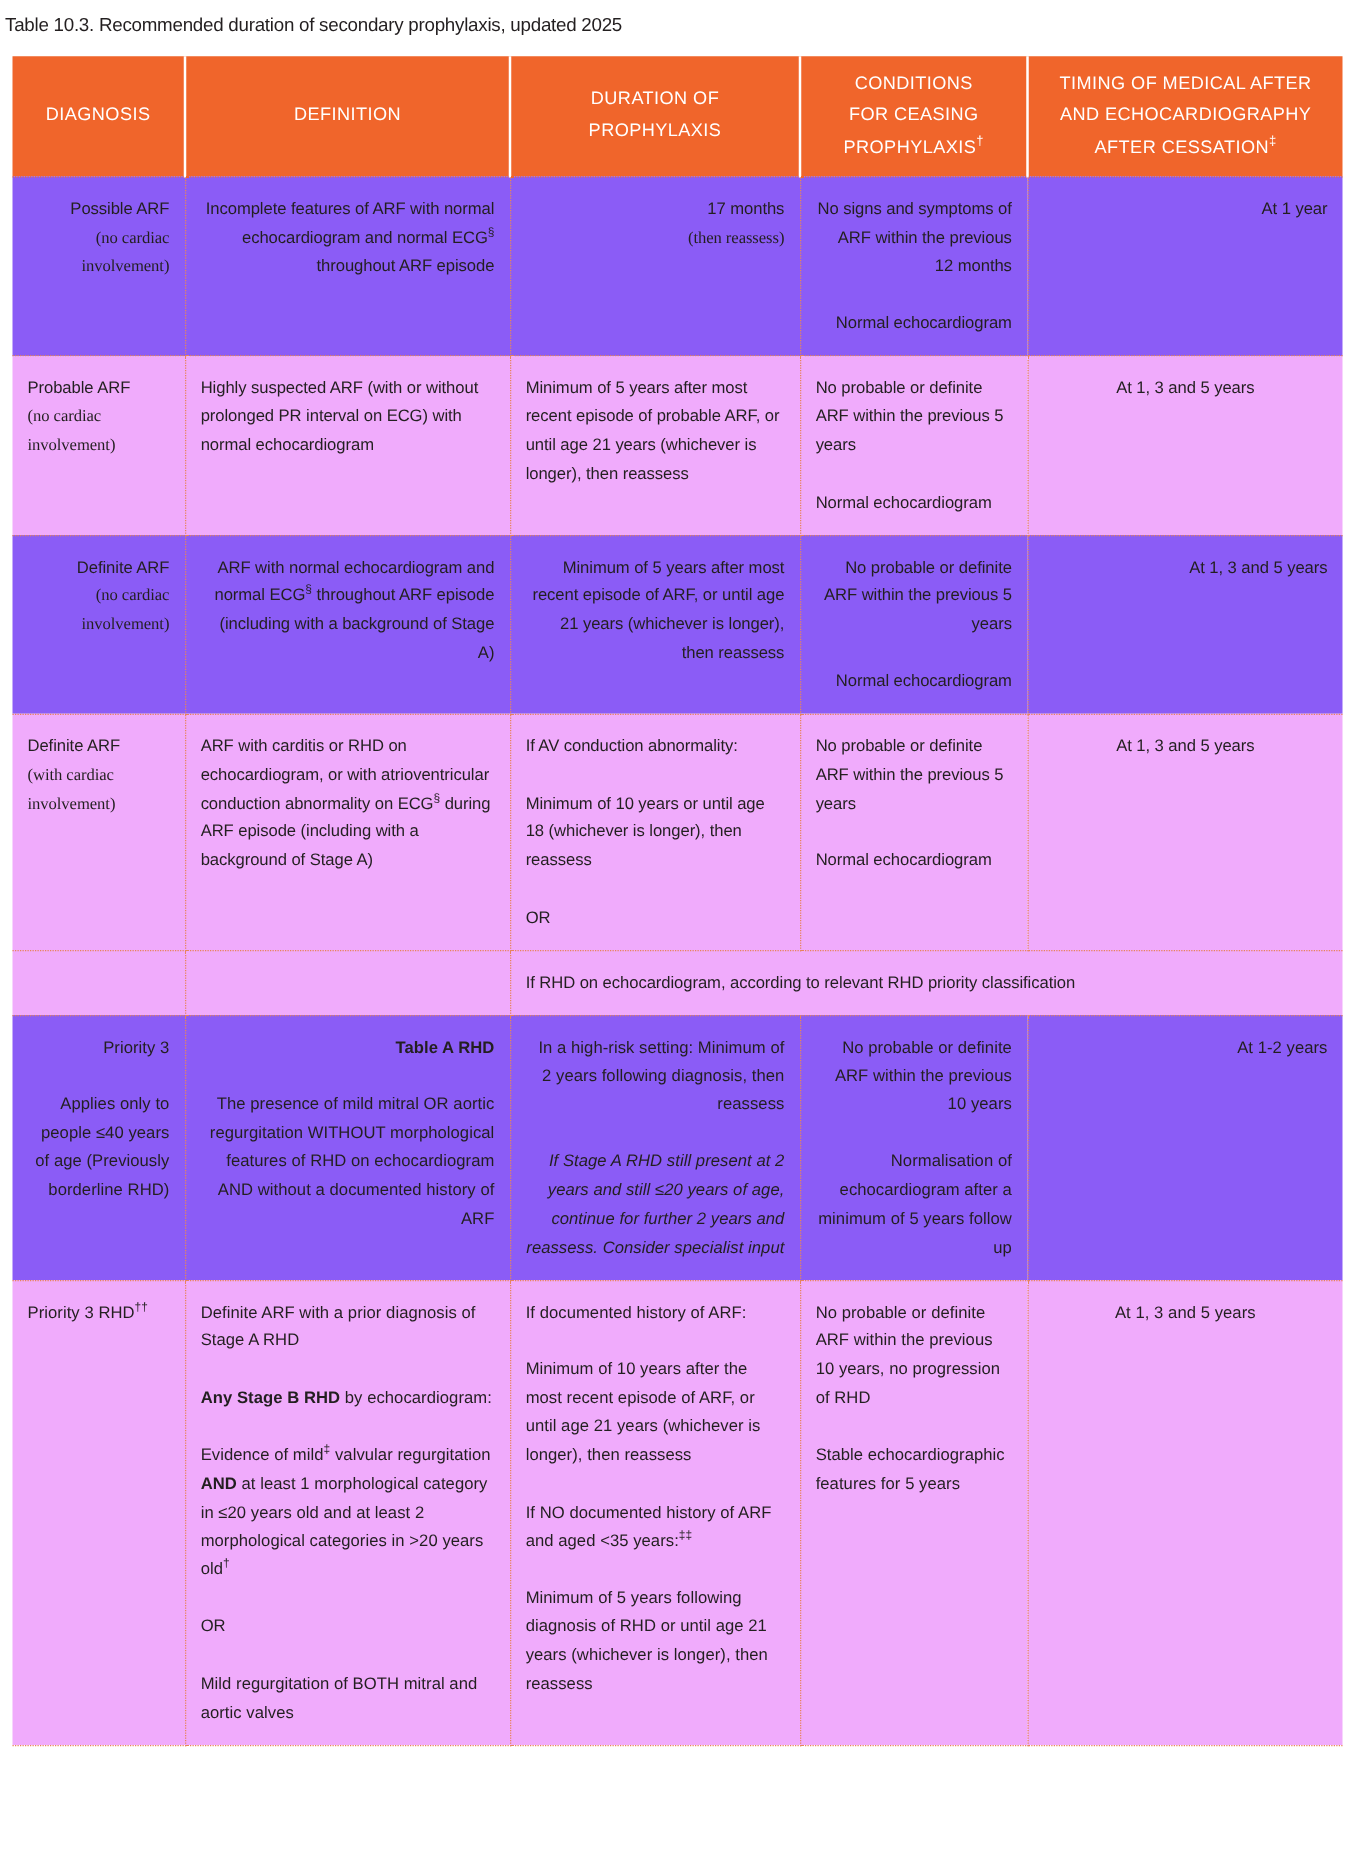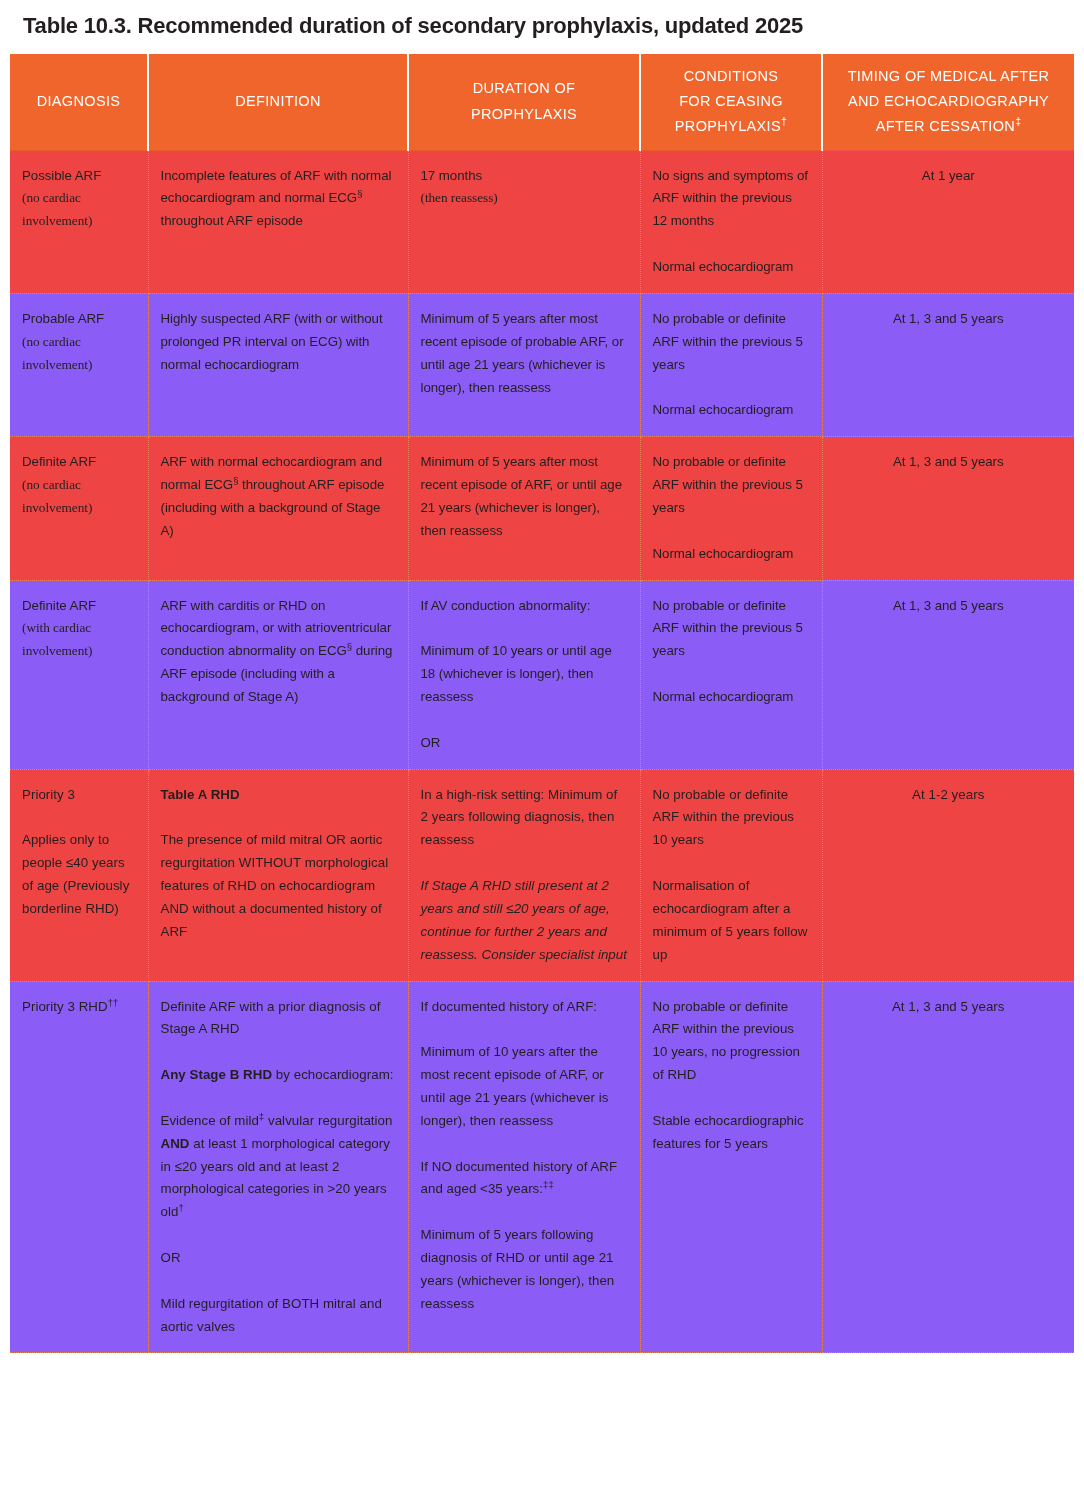--- a/index.html
+++ b/index.html
@@ -17,24 +17,24 @@
   }
 
   .page {
     position: relative;
     width: 1084px;
     height: 1501px;
     padding: 0;
   }
 
   .table-caption {
-    font-size: 22px;
-    font-weight: bold;
+    font-size: 15px;
+    font-weight: normal;
     color: #231f20;
-    padding: 12px 0 0 23px;
+    padding: 12px 0 0 4px;
     letter-spacing: -0.2px;
     line-height: 1.25;
     white-space: nowrap;
   }
 
   table.proph {
     border-collapse: collapse;
     table-layout: fixed;
     width: 1064px;
     margin: 14px 0 0 10px;
@@ -67,22 +67,22 @@
     vertical-align: top;
     padding: 14px 12px 14px 12px;
     line-height: 1.72;
     border-right: 1px dotted #e8845a;
     border-bottom: 1px dotted #e8845a;
     letter-spacing: -0.05px;
   }
   tbody td:last-child { border-right: none; }
   tbody tr td:first-child { border-left: none; }
 
-  tbody tr.white td { background: #ef4444; }
-  tbody tr.peach td { background: #8b5cf6; }
+  tbody tr.white td { background: #8b5cf6; text-align: right; }
+  tbody tr.peach td { background: #f0abfc; }
 
   td.center { text-align: center; }
 
   .blk { margin: 0 0 0 0; }
   .blk + .blk { margin-top: 1.72em; }
   .tight + .tight { margin-top: 0; font-family: Liberation Serif, serif; }
 
   .bold { font-weight: bold; }
   .ital { font-style: italic; }
 
@@ -216,20 +216,27 @@
         </td>
         <td>
           <div class="blk">No probable or definite ARF within the previous 5 years</div>
           <div class="blk">Normal echocardiogram</div>
         </td>
         <td class="center">
           <div class="blk">At 1, 3 and 5 years</div>
         </td>
       </tr>
 
+      <tr class="peach">
+        <td></td>
+        <td></td>
+        <td colspan="3">
+          <div class="blk">If RHD on echocardiogram, according to relevant RHD priority classification</div>
+        </td>
+      </tr>
 
       <tr class="white wide">
         <td>
           <div class="blk">Priority 3</div>
           <div class="blk">Applies only to people ≤40 years of age (Previously borderline RHD)</div>
         </td>
         <td>
           <div class="blk bold">Table A RHD</div>
           <div class="blk">The presence of mild mitral OR aortic regurgitation WITHOUT morphological features of RHD on echocardiogram AND without a documented history of ARF</div>
         </td>

